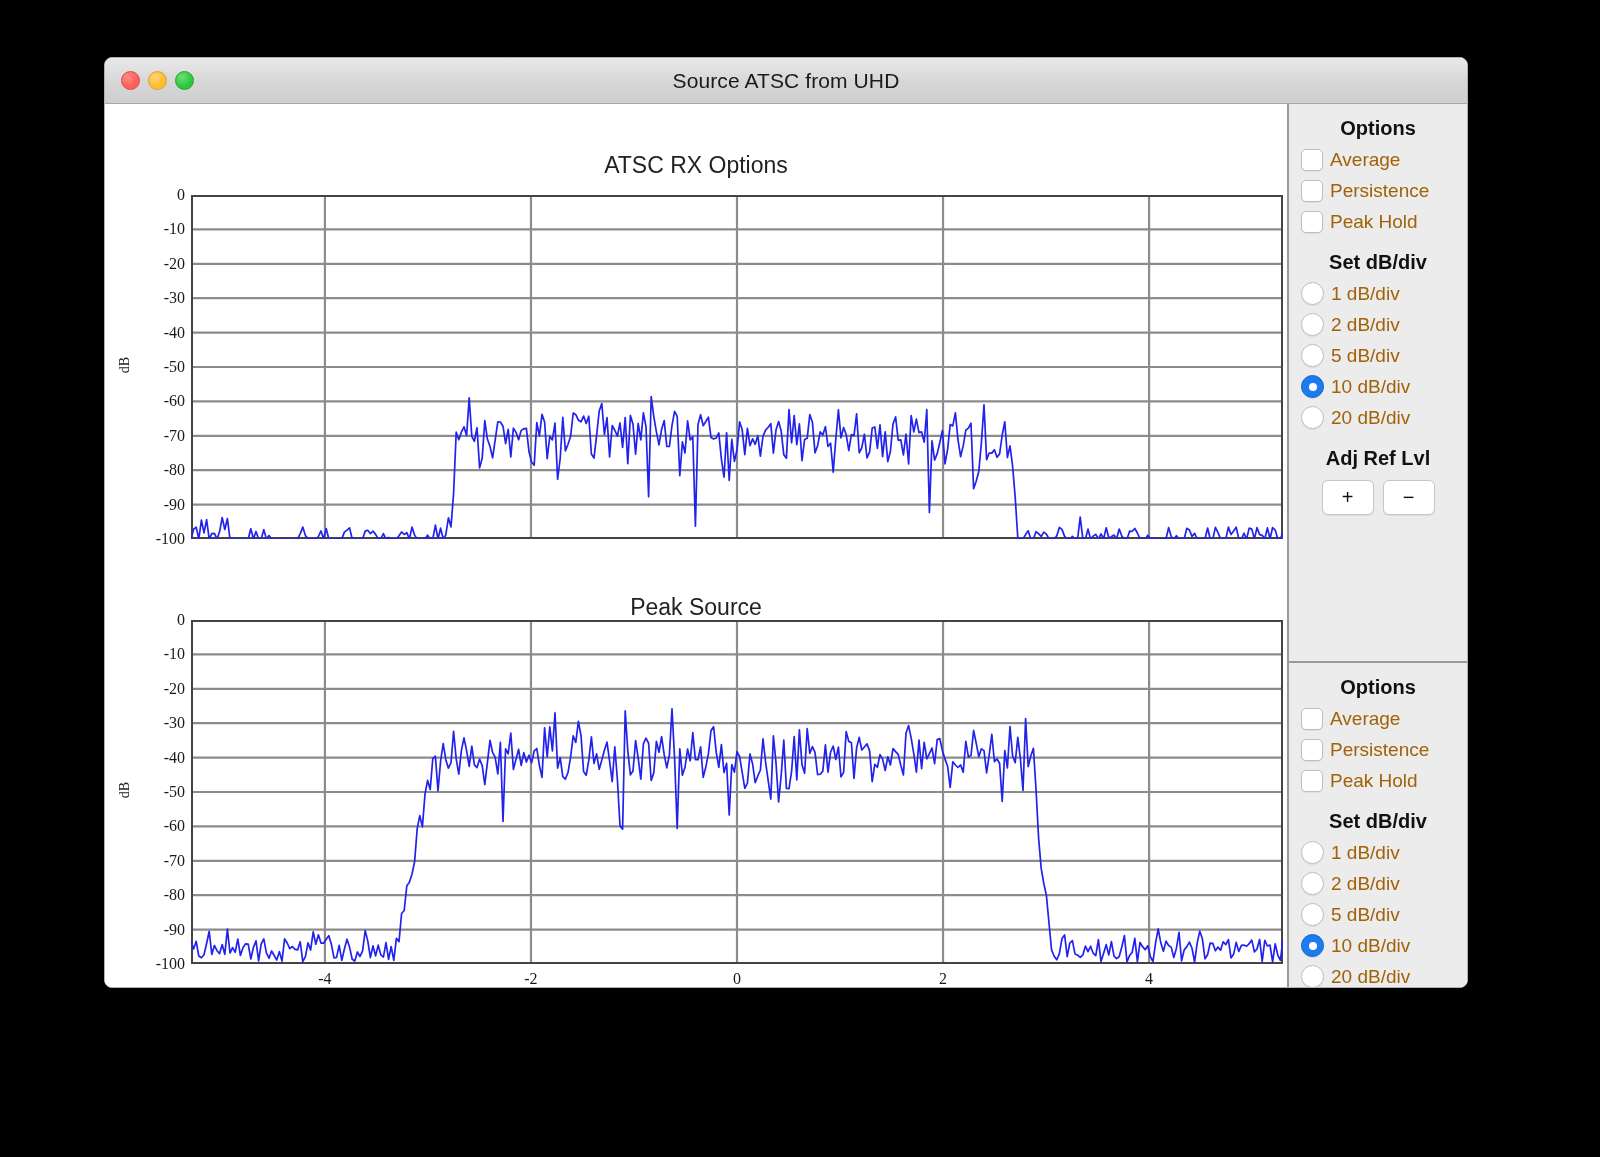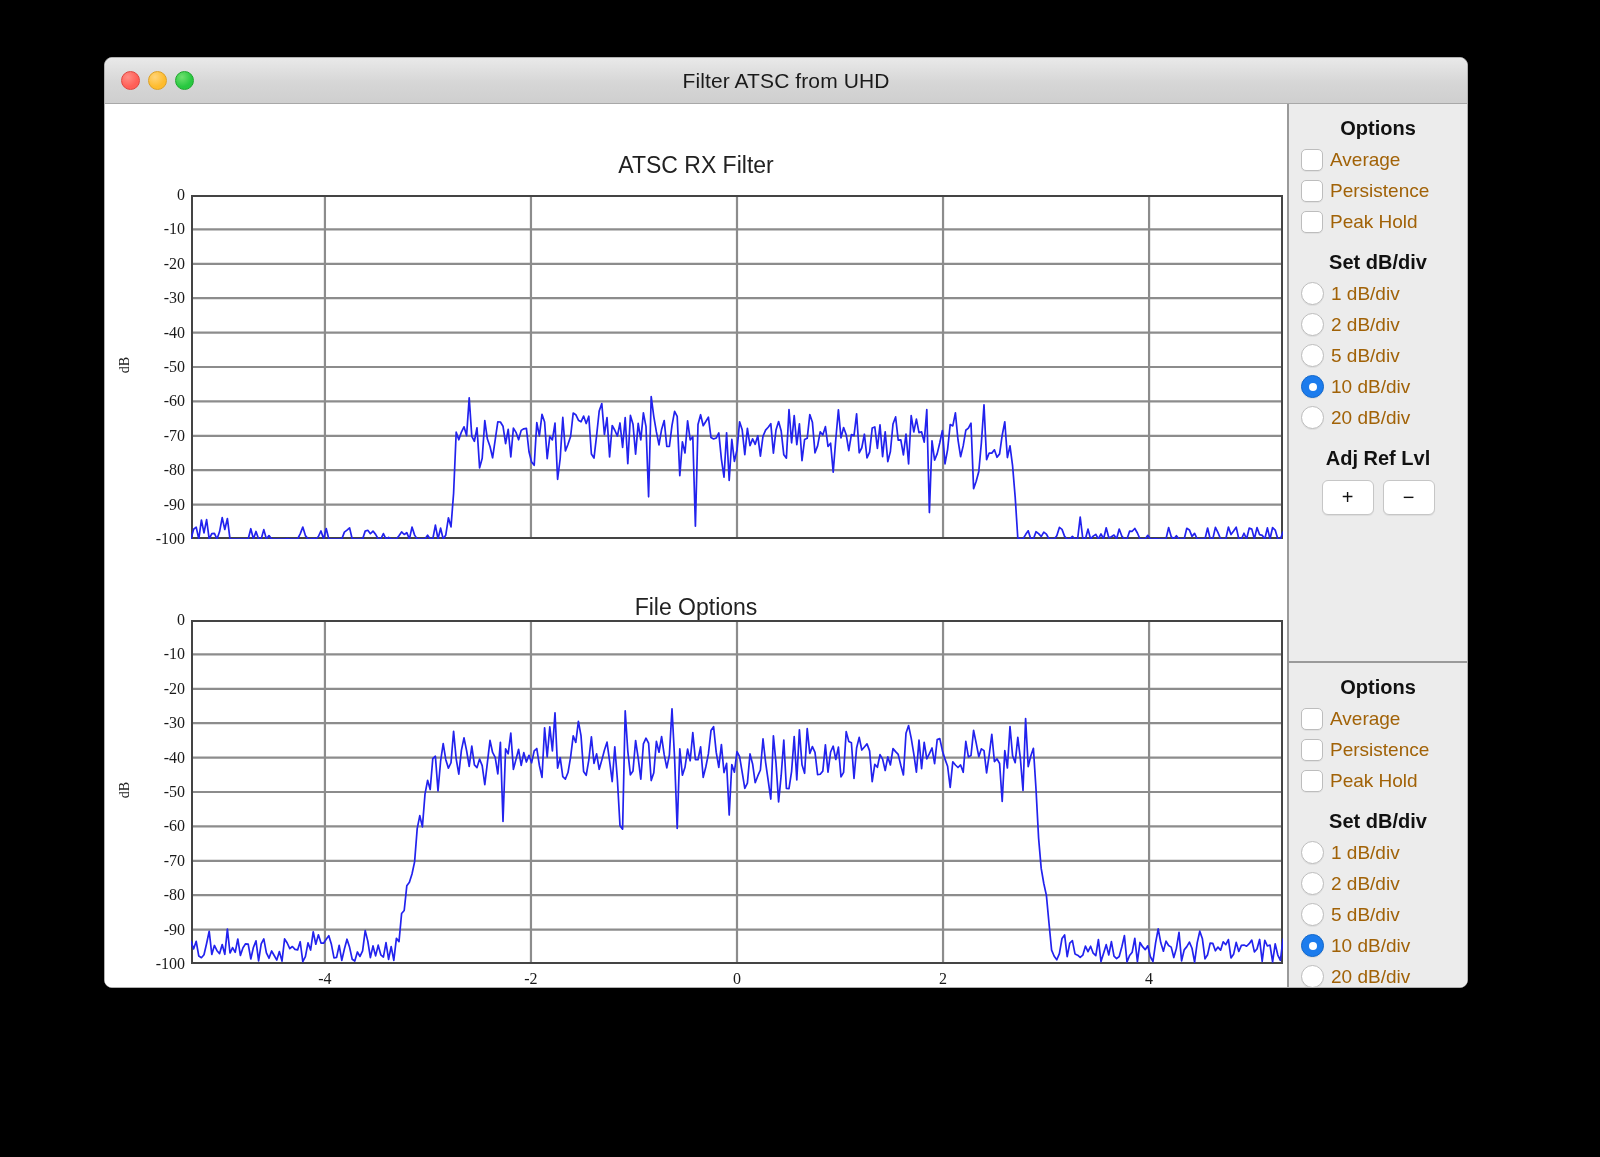--- a/index.html
+++ b/index.html
@@ -263,29 +263,29 @@
 <div id="app">
 
   <div class="window">
 
     <div class="titlebar">
       <div class="traffic">
         <div class="dot red"></div>
         <div class="dot yellow"></div>
         <div class="dot green"></div>
       </div>
-      <div class="window-title">Filter ATSC from UHD</div>
+      <div class="window-title">Source ATSC from UHD</div>
     </div>
 
     <div class="body-area">
 
       <div class="plots">
 
         <div class="plot-block top">
-          <div class="plot-title">ATSC RX Filter</div>
+          <div class="plot-title">ATSC RX Options</div>
           <div class="plot-area">
             <div class="canvas-wrap" id="chart0">
                 <svg width="1092" height="344" viewBox="0 0 1092 344">
                   <defs>
                     <clipPath id="clip-chart0">
                       <rect x="0" y="0" width="1092" height="344"></rect>
                     </clipPath>
                   </defs>
                   <rect x="0" y="0" width="1092" height="344" fill="#ffffff"></rect>
                   <line x1="0" x2="1092" y1="34.4" y2="34.4" stroke="#8c8c8c" stroke-width="2.2"></line>
@@ -321,21 +321,21 @@
               <div class="tick-x" style="left: 319.962px; top: 351px; width: 40px;">-2</div>
               <div class="tick-x" style="left: 526px; top: 351px; width: 40px;">0</div>
               <div class="tick-x" style="left: 732.038px; top: 351px; width: 40px;">2</div>
               <div class="tick-x" style="left: 938.075px; top: 351px; width: 40px;">4</div>
               <div class="axis-ylabel" style="left: -86px; top: 162px; width: 40px; text-align: center;">dB</div>
               <div class="axis-xlabel" style="left: 516px; top: 374px; width: 60px; text-align: center;">MHz</div>
             </div>
         </div>
 
         <div class="plot-block bottom">
-          <div class="plot-title">File Options</div>
+          <div class="plot-title">Peak Source</div>
           <div class="plot-area">
             <div class="canvas-wrap" id="chart1">
                 <svg width="1092" height="344" viewBox="0 0 1092 344">
                   <defs>
                     <clipPath id="clip-chart1">
                       <rect x="0" y="0" width="1092" height="344"></rect>
                     </clipPath>
                   </defs>
                   <rect x="0" y="0" width="1092" height="344" fill="#ffffff"></rect>
                   <line x1="0" x2="1092" y1="34.4" y2="34.4" stroke="#8c8c8c" stroke-width="2.2"></line>

